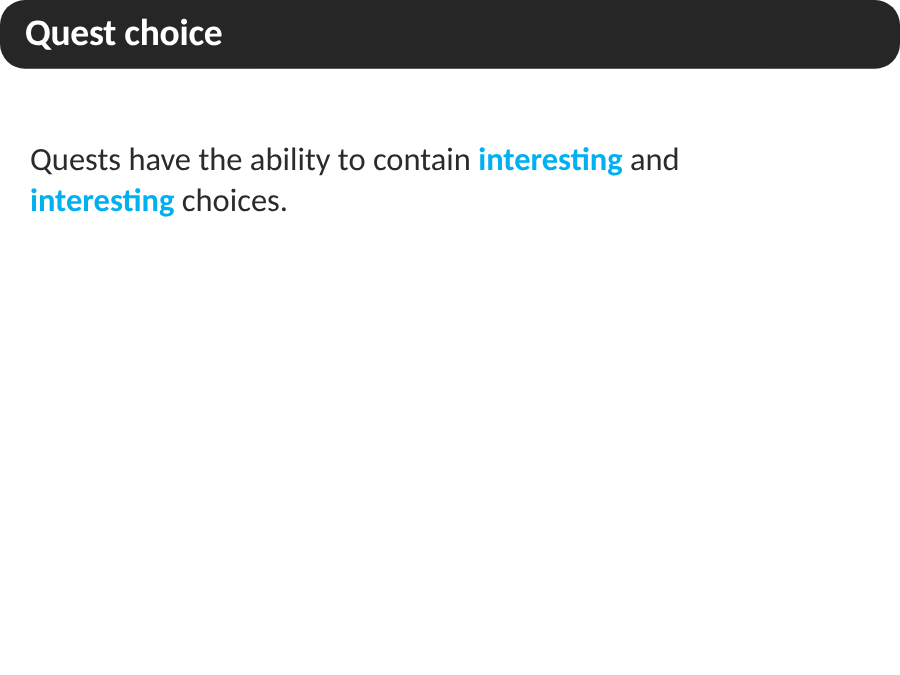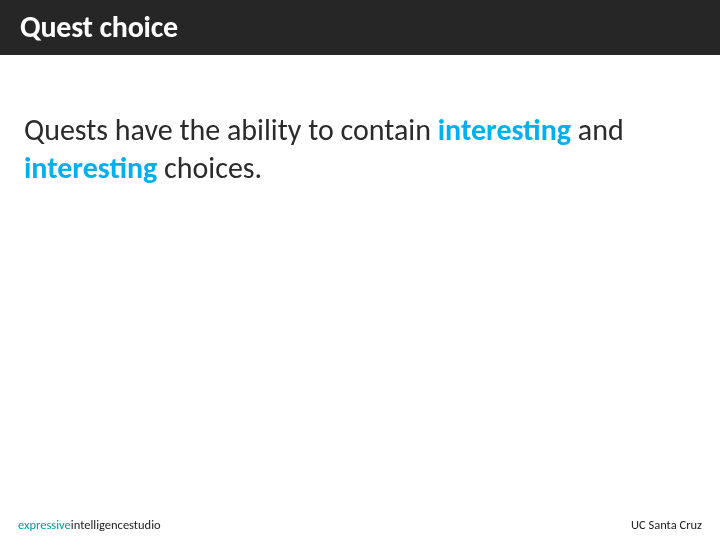--- a/index.html
+++ b/index.html
@@ -1,37 +1,31 @@
 <!DOCTYPE html>
 <html><head>
 <meta charset="utf-8">
 <style>
   * { margin: 0; padding: 0; box-sizing: border-box; }
   html, body { width: 720px; height: 540px; font-family: Calibri, "Segoe UI", Arial, sans-serif; background: #fff; overflow: hidden; }
   .slide { width: 720px; height: 540px; position: relative; background: #fff; }
-  .titlebar { background: #262626; color: #fff; padding: 8px 20px 10px 20px; }
+  .titlebar { background: #262626; color: #fff; padding: 8px 20px 10px 20px; border-radius: 20px; }
   .titlebar h1 { font-size: 30px; font-weight: 700; letter-spacing: -0.2px; }
-  .body { padding: 56px 16px 0 24px; color: #2b2b2b; font-size: 30px; line-height: 1.25; }
+  .body { padding: 56px 16px 0 24px; color: #2b2b2b; font-size: 26px; line-height: 1.25; }
   .body .hl { color: #00b0f0; font-weight: 700; }
   .footer { position: absolute; bottom: 8px; left: 0; right: 0; padding: 0 18px; font-size: 12.5px; color: #222; display: flex; justify-content: space-between; align-items: baseline; }
   .footer .eis .e { color: #009e9e; font-weight: 400; }
   .footer .eis .i { color: #222; font-weight: 400; }
   .footer .eis .s { color: #222; font-weight: 400; }
 </style>
 </head>
 <body>
 
 <div class="slide">
   <div class="titlebar">
     <h1>Quest choice</h1>
   </div>
   <div class="body">
     <p>
       <span>Quests have the ability to contain </span><span class="hl">interesting</span><span> and </span><br><span class="hl">interesting</span><span> choices.</span>
     </p>
   </div>
-  <div class="footer">
-    <span class="eis">
-      <span class="e">expressive</span><span class="i">intelligence</span><span class="s">studio</span>
-    </span>
-    <span>UC Santa Cruz</span>
-  </div>
 </div>
 
 </body></html>

